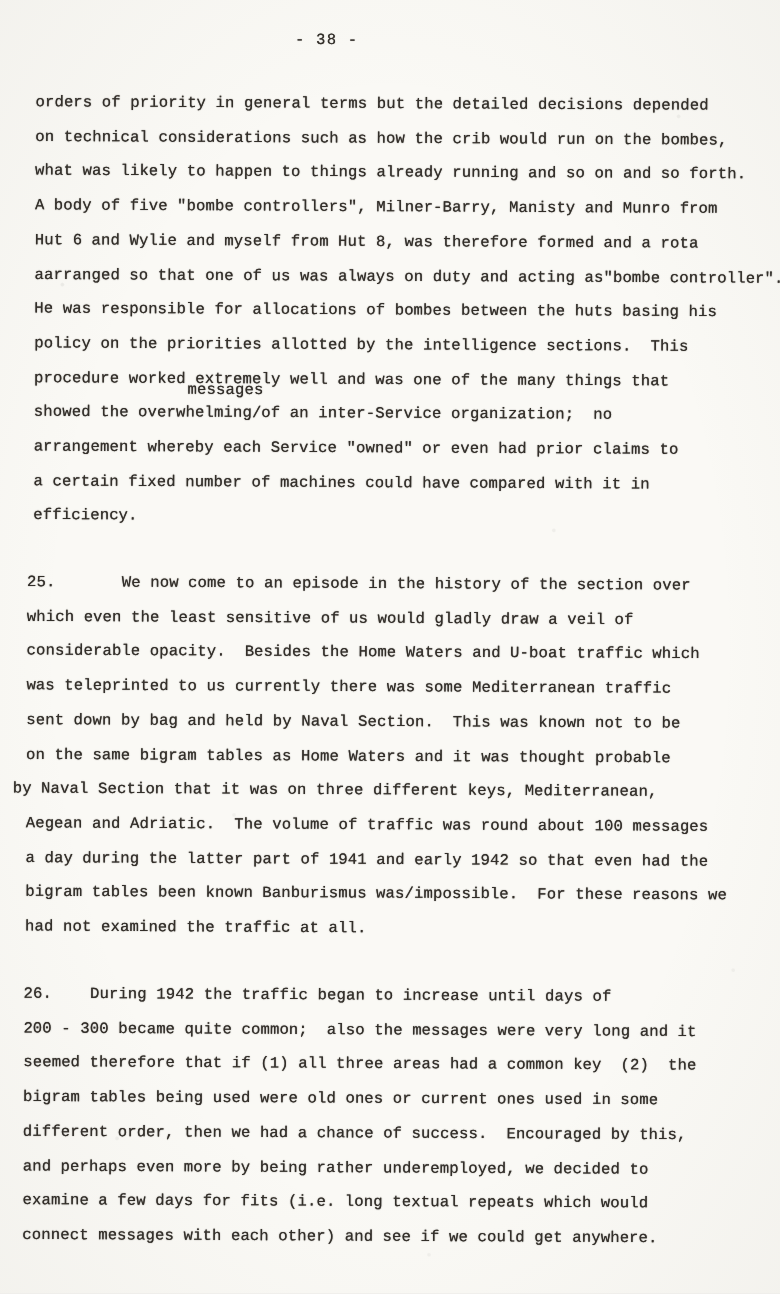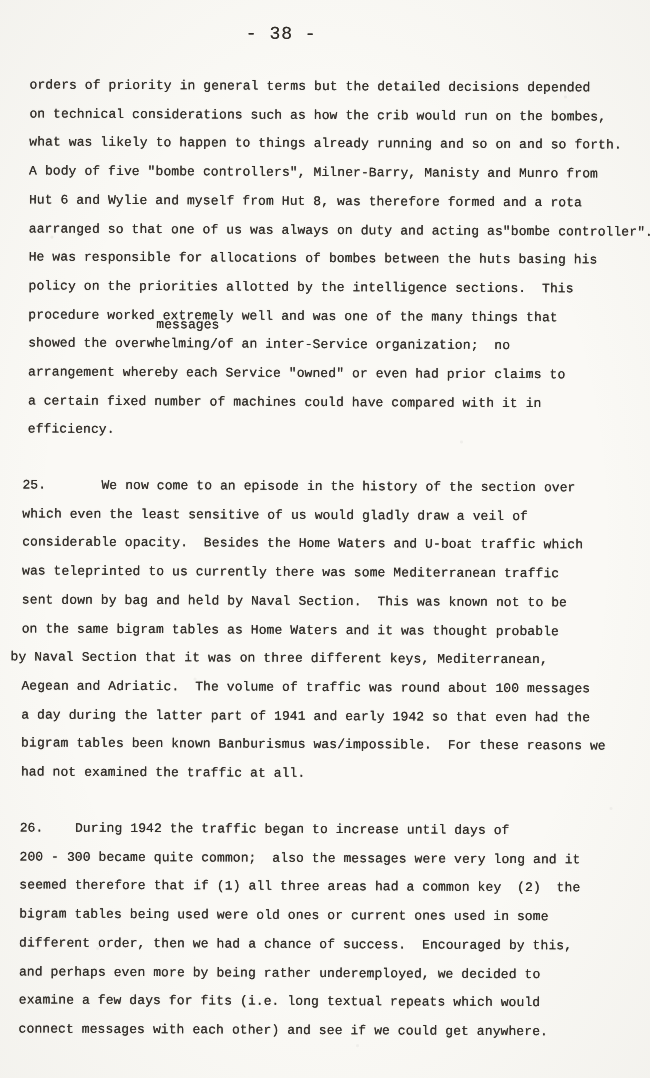--- a/index.html
+++ b/index.html
@@ -36,21 +36,21 @@
   .sheet {
     position: absolute;
     inset: 0;
     transform: rotate(0.3deg);
     transform-origin: 325px 0px;
   }
   .pageno {
     position: absolute;
     left: 246px;
     top: 27px;
-    font-size: 18px;
+    font-size: 13px;
     line-height: 14px;
     white-space: pre;
     letter-spacing: 1px;
     text-shadow: 0 0 0.6px rgba(50,47,42,0.85);
   }
   .para {
     position: absolute;
   }
   .para-1  { left: 30px; top: 73px;  }
   .para-25 { left: 25px; top: 473px; }

